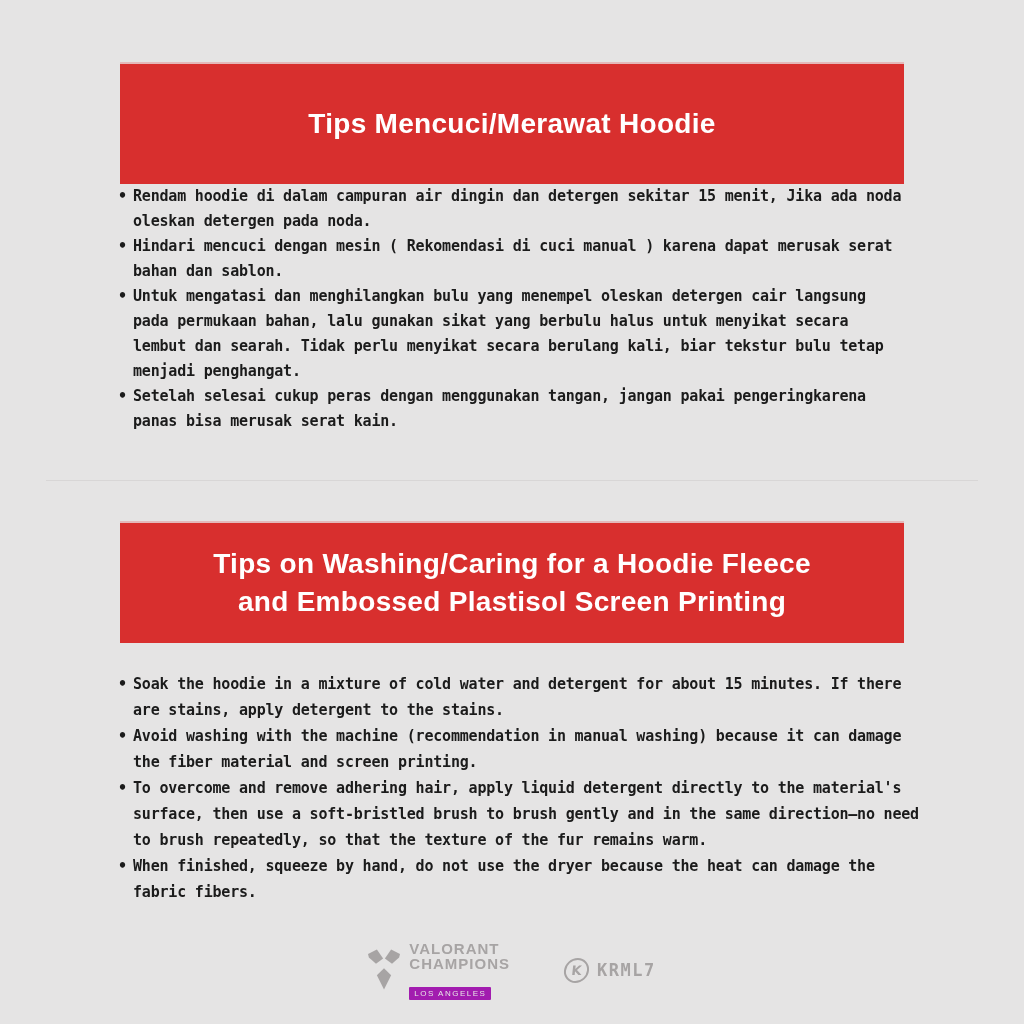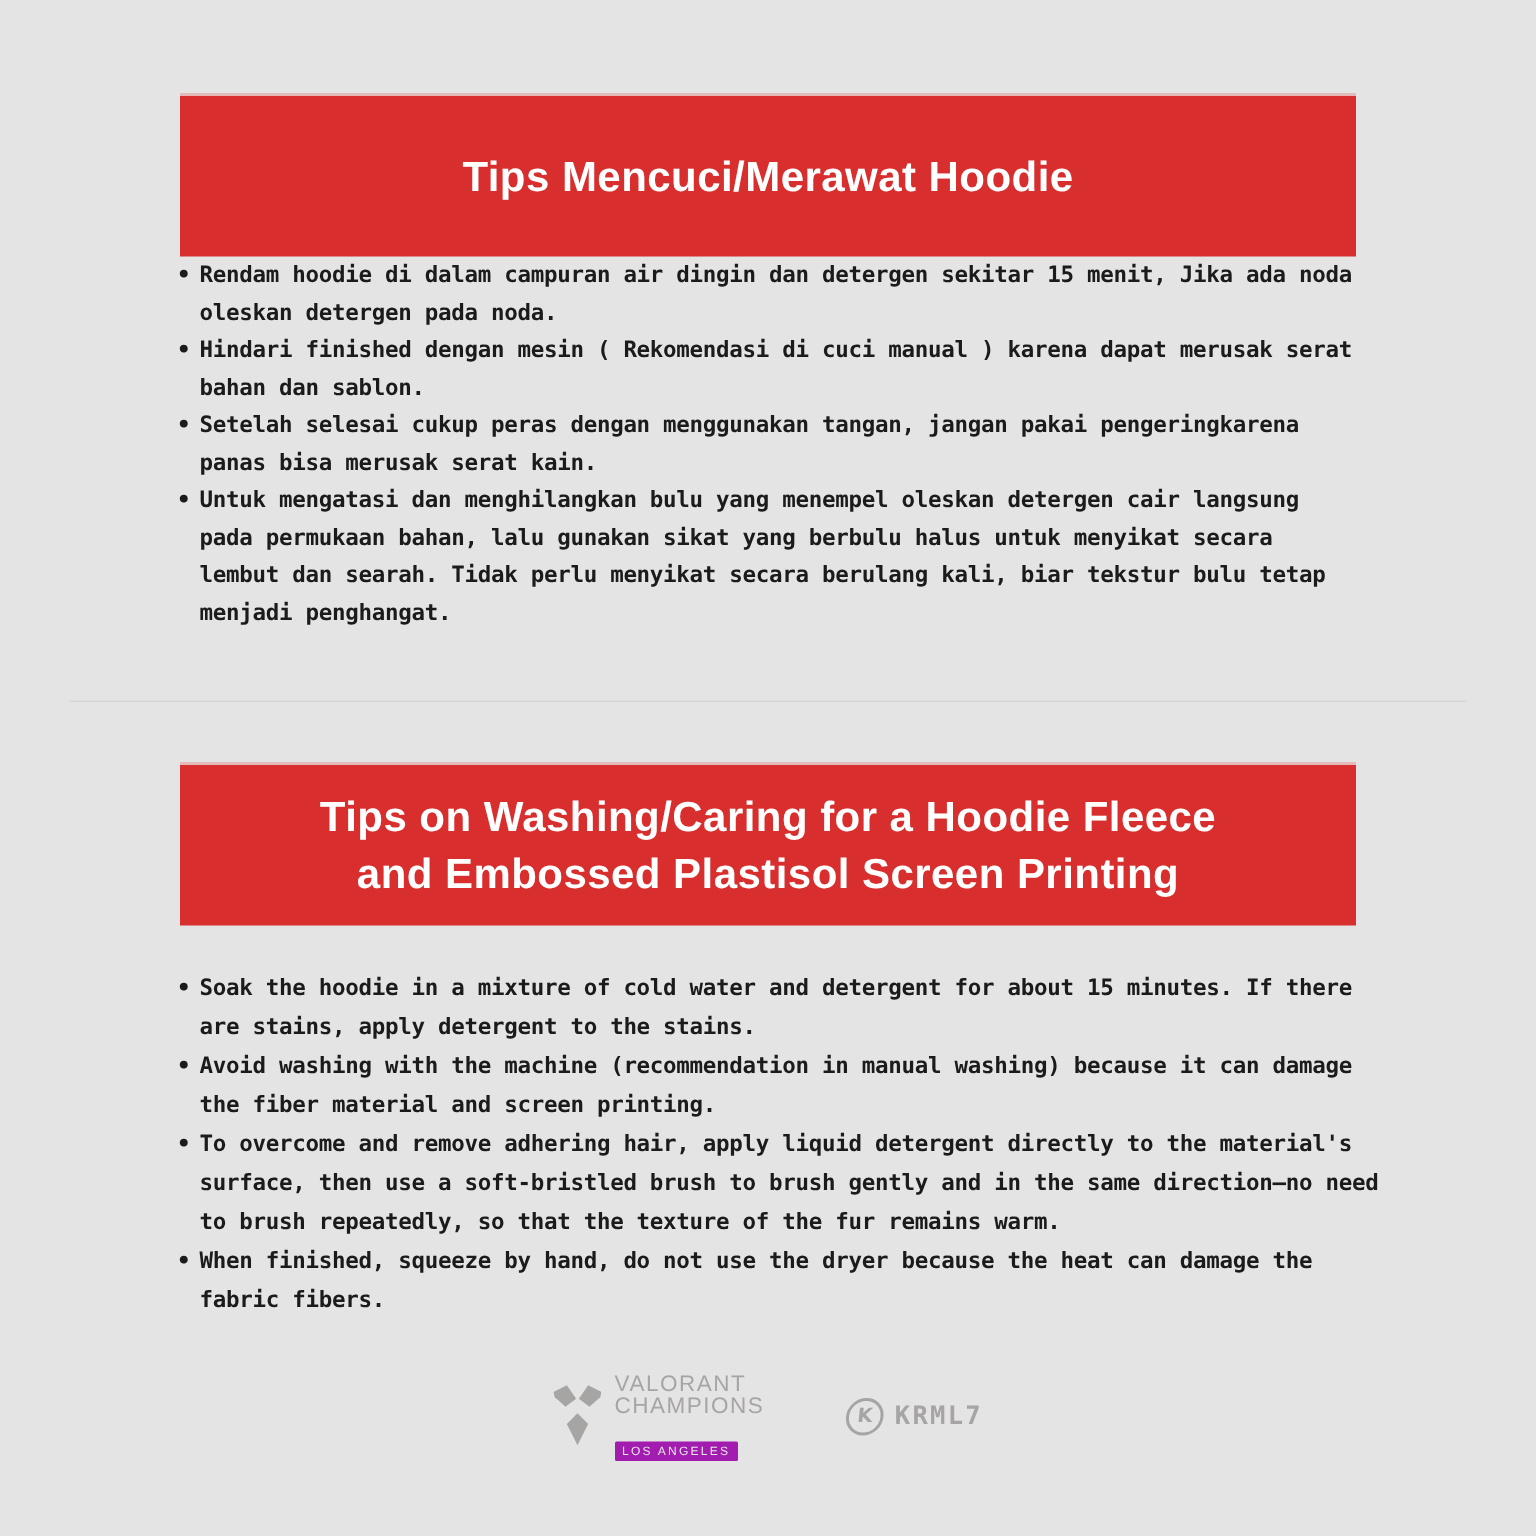--- a/index.html
+++ b/index.html
@@ -8,21 +8,21 @@
     height: 1024px;
     background: #e5e4e4;
     font-family: "Liberation Sans", sans-serif;
     overflow: hidden;
     position: relative;
   }
 
   .banner {
     margin-left: 120px;
     width: 784px;
-    height: 109px;
+    height: 122px;
     background: #d82f2e;
     border-top: 2px solid #e4b9ba;
     box-sizing: border-box;
     display: flex;
     flex-direction: column;
     justify-content: center;
     align-items: center;
   }
   .banner-line {
     color: #ffffff;
@@ -76,21 +76,21 @@
     gap: 54px;
   }
   .valorant-logo {
     display: flex;
     align-items: center;
     gap: 9px;
   }
   .valorant-text { display: flex; flex-direction: column; align-items: flex-start; }
   .vc-line {
     color: #a7a4a4;
-    font-weight: 400;
+    font-weight: 700;
     font-size: 15px;
     line-height: 15px;
     letter-spacing: 1px;
     white-space: nowrap;
   }
   .la-badge {
     margin-top: 16px;
     background: #a21caf;
     color: #e7e6e6;
     font-weight: 400;
@@ -136,23 +136,23 @@
 <body>
 
 <div>
 
   <div>
     <div class="banner" id="banner-id">
       <div class="banner-line">Tips Mencuci/Merawat Hoodie</div>
     </div>
     <ul class="tips-list" id="list-id">
       <li>Rendam hoodie di dalam campuran air dingin dan detergen sekitar 15 menit, Jika ada noda oleskan detergen pada noda.</li>
-      <li>Hindari finished dengan mesin ( Rekomendasi di cuci manual ) karena dapat merusak serat bahan dan sablon.</li>
+      <li>Hindari mencuci dengan mesin ( Rekomendasi di cuci manual ) karena dapat merusak serat bahan dan sablon.</li>
+      <li>Untuk mengatasi dan menghilangkan bulu yang menempel oleskan detergen cair langsung pada permukaan bahan, lalu gunakan sikat yang berbulu halus untuk menyikat secara lembut dan searah. Tidak perlu menyikat secara berulang kali, biar tekstur bulu tetap menjadi penghangat.</li>
       <li>Setelah selesai cukup peras dengan menggunakan tangan, jangan pakai pengeringkarena panas bisa merusak serat kain.</li>
-      <li>Untuk mengatasi dan menghilangkan bulu yang menempel oleskan detergen cair langsung pada permukaan bahan, lalu gunakan sikat yang berbulu halus untuk menyikat secara lembut dan searah. Tidak perlu menyikat secara berulang kali, biar tekstur bulu tetap menjadi penghangat.</li>
     </ul>
   </div>
 
   <hr class="section-divider">
 
   <div>
     <div class="banner" id="banner-en">
       <div class="banner-line">Tips on Washing/Caring for a Hoodie Fleece</div>
       <div class="banner-line">and Embossed Plastisol Screen Printing</div>
     </div>

